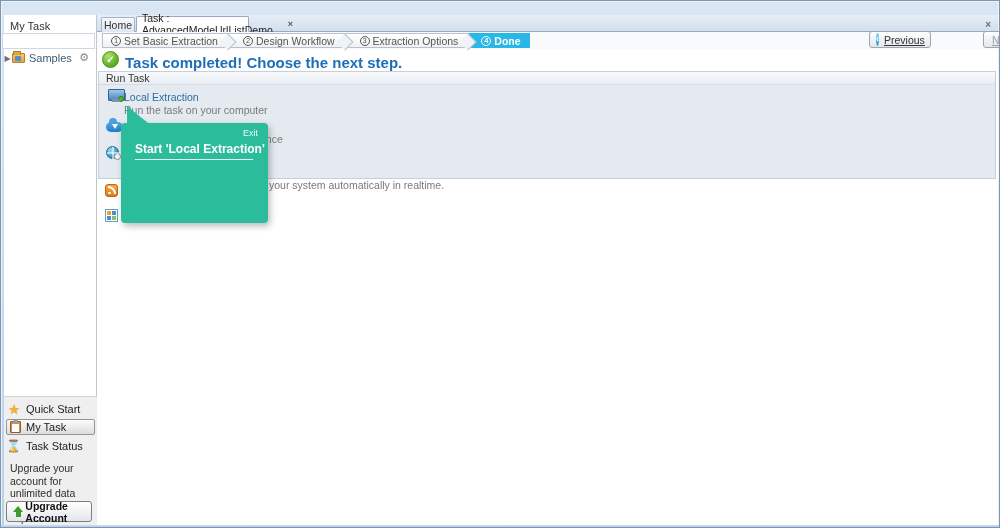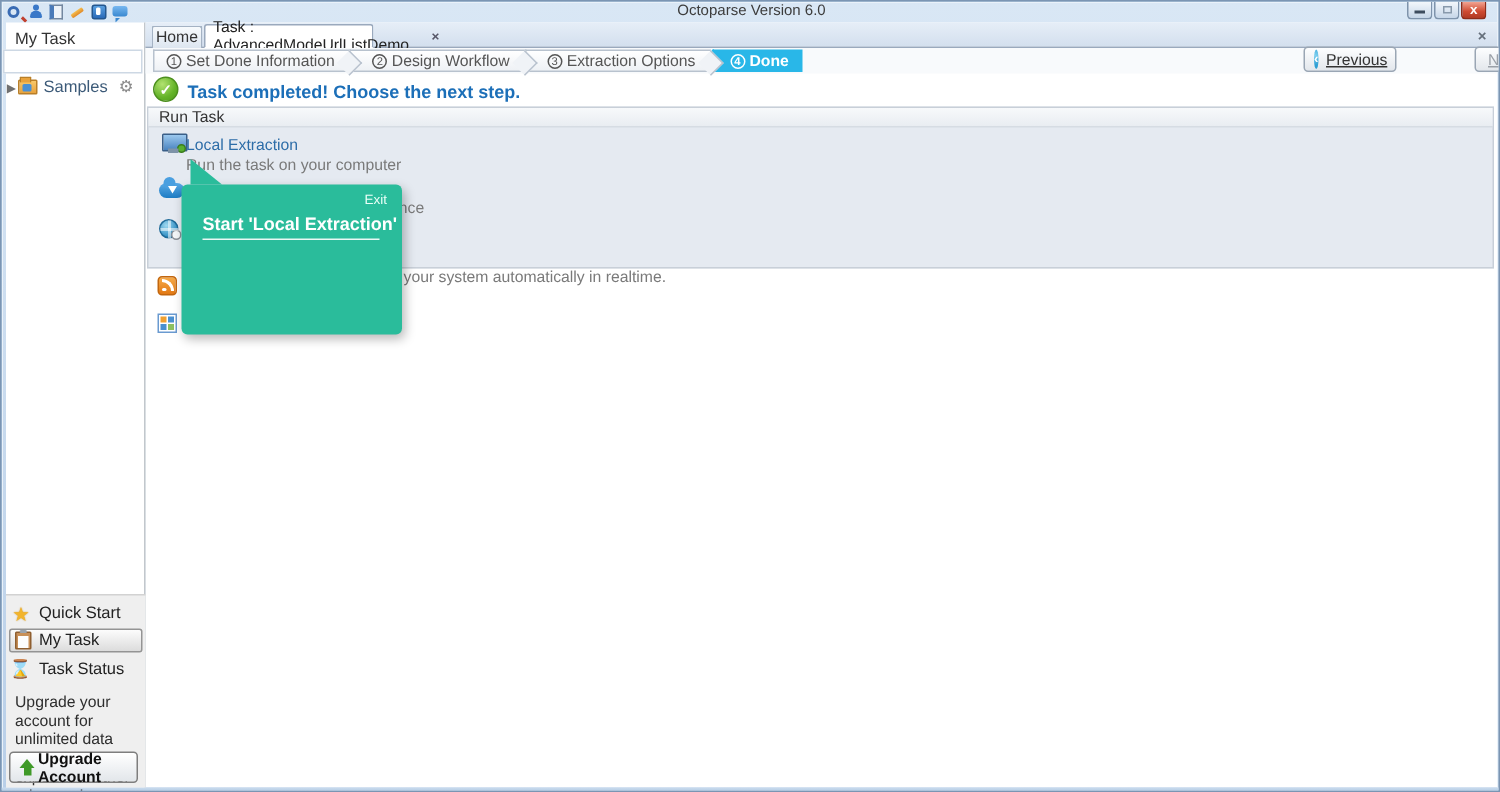--- a/index.html
+++ b/index.html
@@ -105,21 +105,21 @@
   .btn-prev { left:868px; width:62px; gap:5px; padding:0 6px; color:#333; }
   .btn-prev .circ { background:radial-gradient(circle at 35% 30%, #7fd0f0, #2e9fd4 70%); }
   .btn-next { left:936px; width:52px; gap:5px; padding:0 8px; color:#9aa0a8;margin-left:46px; }
   .btn-next .circ { background:#c5cdd6; }
   .navbtn .lbl { text-decoration:underline; }
 
   
   .check-ic { left:101px; top:50px; width:17px; height:17px; border-radius:50%;
       background:radial-gradient(circle at 35% 28%, #b2e270, #64b328 60%, #4e9a1c); border:1px solid #4c8f1e;
       color:#fff; font-size:10px; font-weight:bold; display:flex; align-items:center; justify-content:center; }
-  .status-msg { left:124px; top:53px; font-size:12px; font-weight:bold; color:#1c6fb8; }
+  .status-msg { left:124px; top:53px; font-size:15px; font-weight:bold; color:#1c6fb8; }
 
   
   .panel { left:97px; top:70px; width:898px; height:108px; border:1px solid #c8cfd8; background:#e5eaf1; }
   .panel-header { position:absolute; left:0; top:0; width:100%; height:13px;
       background:linear-gradient(#f7f9fb,#e9edf2); border-bottom:1px solid #d6dce3;
       font-size:10.5px; color:#333; line-height:12px; padding-left:7px; }
 
   .ic-computer { left:107px; top:88px; width:16px; height:13px; }
   .ic-computer::before { content:""; position:absolute; left:0; top:0; width:15px; height:10px;
       background:linear-gradient(#9cc8ee,#4a84c0); border:1px solid #3a5f88; border-radius:1px; }
@@ -165,48 +165,20 @@
              border-bottom:17px solid #2abc9b; border-right:21px solid transparent; }
   .tooltip .exit { position:absolute; right:10px; top:5px; font-size:9px; color:#eafff8; cursor:pointer; }
   .tooltip .msg { position:absolute; left:14px; top:19px; font-size:12px; font-weight:bold; color:#fff; }
   .tooltip .uline { position:absolute; left:14px; right:15px; top:36px; height:1px; background:rgba(255,255,255,.9); }
 </style>
 </head>
 <body>
 
 <div class="win">
 
-  <div class="abs titlebar">
-    <div class="abs title-text">Octoparse Version 6.0</div>
-    <div class="abs tb-icons">
-      <div class="tb-ic">
-          <div class="ic-search"></div>
-        </div>
-      <div class="tb-ic ic-user"></div>
-      <div class="tb-ic">
-          <div class="ic-note"></div>
-        </div>
-      <div class="tb-ic ic-pencil"></div>
-      <div class="tb-ic">
-          <div class="ic-upload"></div>
-        </div>
-      <div class="tb-ic">
-          <div class="ic-chat"></div>
-        </div>
-    </div>
-    <div class="abs winbtns">
-      <div class="wbtn">
-          <div class="bar"></div>
-        </div>
-      <div class="wbtn">
-          <div class="box"></div>
-        </div>
-      <div class="wbtn close">x</div>
-    </div>
-  </div>
 
   <div class="abs mainbg"></div>
   <div class="abs sidebar"></div>
   <div class="abs frame-bottom"></div>
 
   <div class="abs sb-header">My Task</div>
   <div class="abs sb-filterbox"></div>
   <div class="abs sb-tree-row">
     <span class="sb-caret">▶</span>
     <span class="ic-folder"></span>
@@ -239,21 +211,21 @@
   <div class="abs tab-task">
     <span>Task : AdvancedModeUrlListDemo</span>
     <span class="x">×</span>
   </div>
   <div class="abs bar-close">×</div>
 
   <div class="abs wizardbar"></div>
   <div class="abs steps">
     <div class="step s1">
       <span class="step-num">1</span>
-      <span>Set Done Information</span>
+      <span>Set Basic Extraction</span>
     </div>
     <div class="step s2">
       <span class="step-num">2</span>
       <span>Design Workflow</span>
     </div>
     <div class="step s3">
       <span class="step-num">3</span>
       <span>Extraction Options</span>
     </div>
     <div class="step done">

